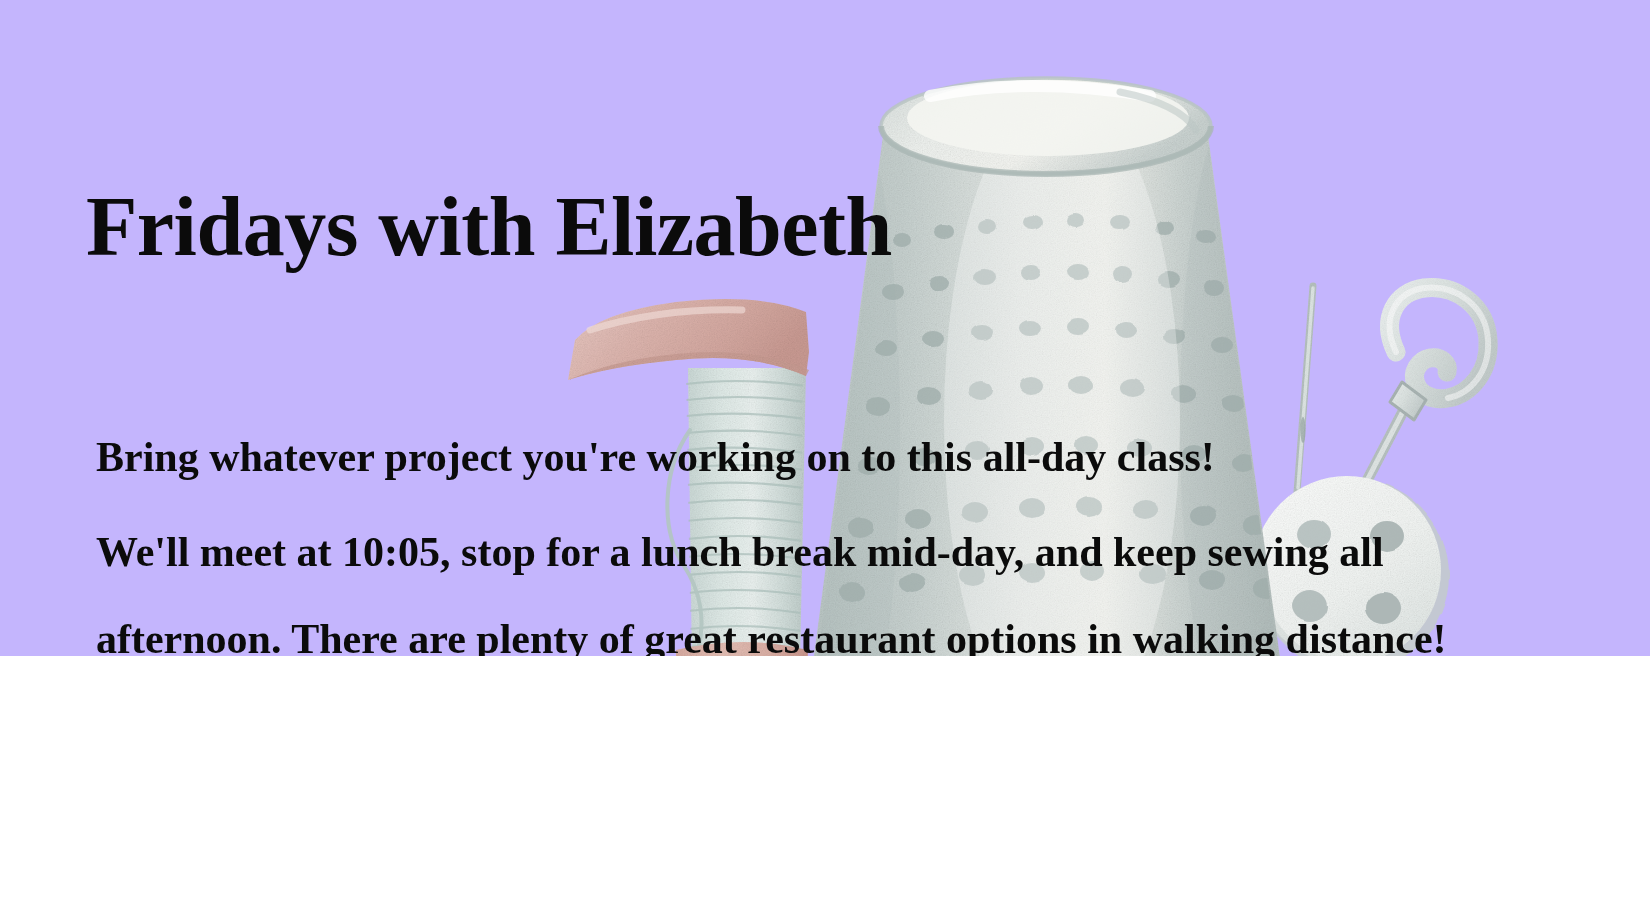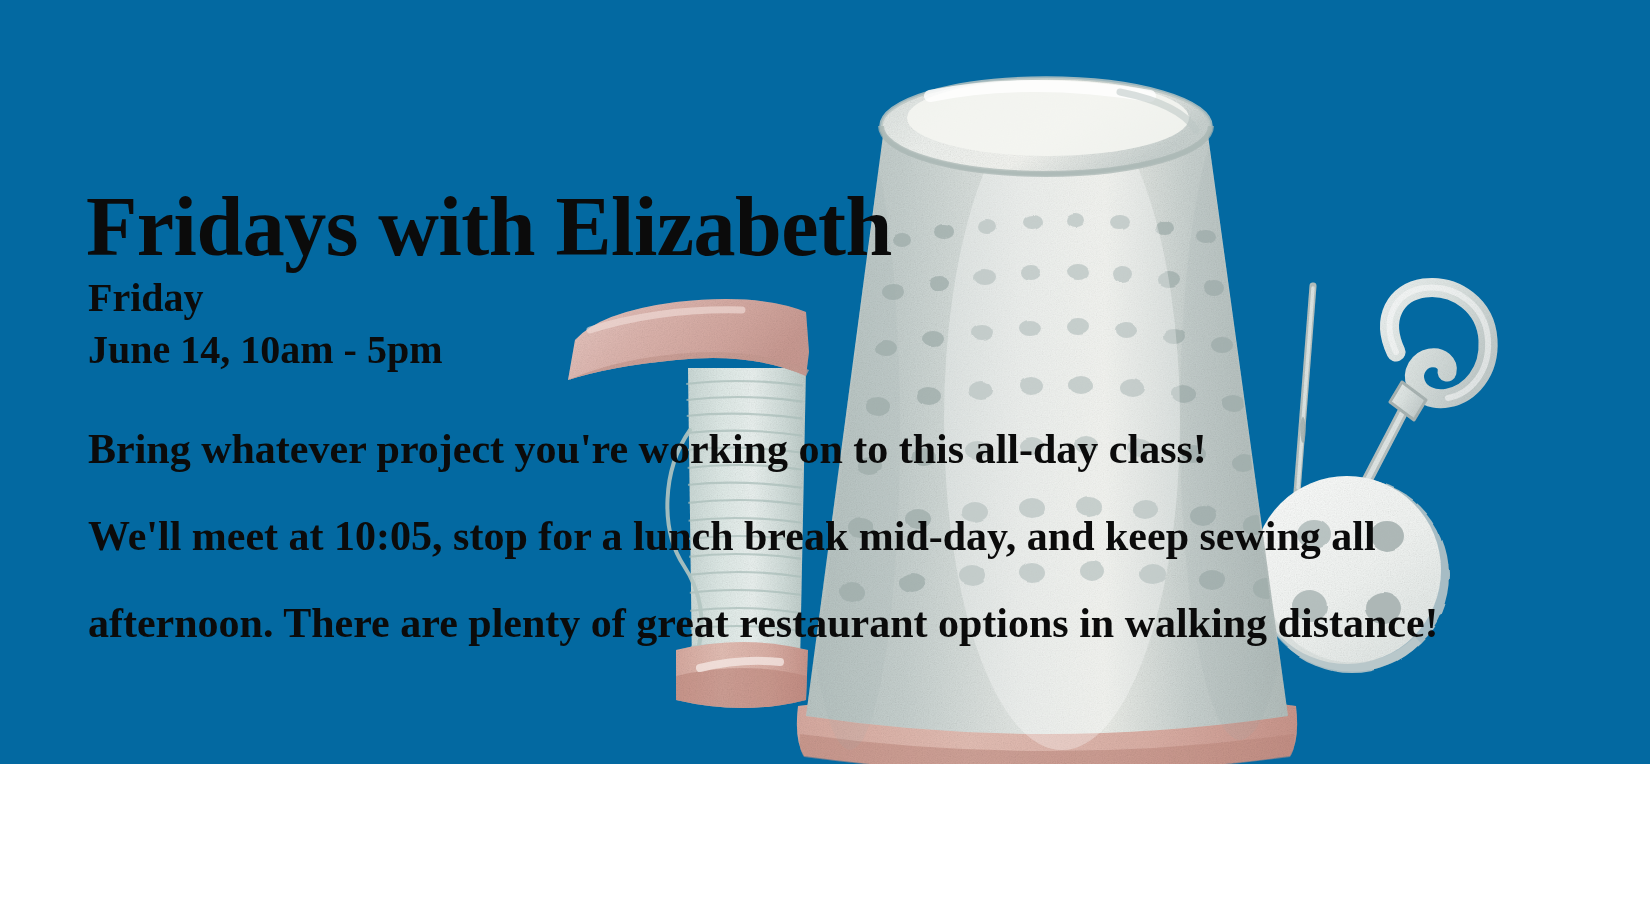--- a/index.html
+++ b/index.html
@@ -4,22 +4,22 @@
 <title>Fridays with Elizabeth</title>
 <style>
   html, body {
     margin: 0;
     padding: 0;
     background: #ffffff;
   }
   #canvas {
     position: relative;
     width: 1650px;
-    height: 764px;
-    background: #0369a1;
+    height: 656px;
+    background: #c4b5fd;
     overflow: hidden;
     font-family: "Liberation Serif", "DejaVu Serif", serif;
   }
 
   
   #illustration {
     position: absolute;
     left: 0; top: 0;
     width: 1650px;
     height: 900px;
@@ -65,21 +65,21 @@
     position: absolute;
     left: 88px;
     top: 406px;
     width: 1430px;
     font-size: 42px;
     line-height: 87px;
     font-weight: 700;
     color: #0b0b0b;
   }
   .body-copy p {
-    margin: 0;
+    margin: 8px;
     white-space: nowrap;
   }
   .body-copy p.wrapped {
     white-space: normal;
     width: 1400px;
   }
 </style>
 </head>
 <body>
 
@@ -339,24 +339,20 @@
       <ellipse cx="1048" cy="118" rx="141" ry="38" fill="#f4f5f1" opacity="0.9"></ellipse>
       <path d="M930,96 Q1030,76 1150,96" fill="none" stroke="#ffffff" stroke-width="12" opacity="0.8" stroke-linecap="round"></path>
       <path d="M1120,92 Q1180,104 1196,130" fill="none" stroke="#bcc6c4" stroke-width="7" opacity="0.55" stroke-linecap="round"></path>
     </g>
   </svg>
 
   <div id="text-layer">
 
     <h1 class="headline">Fridays with Elizabeth</h1>
 
-    <div class="datetime">
-      <span class="dt-line">Friday</span>
-      <span class="dt-line">June 14, 10am - 5pm</span>
-    </div>
 
     <div class="body-copy">
       <p>Bring whatever project you're working on to this all-day class!</p>
       <p class="wrapped">We'll meet at 10:05, stop for a lunch break mid-day, and keep sewing all afternoon. There are plenty of great restaurant options in walking distance!</p>
     </div>
 
   </div>
 </div>
 
 </body></html>

